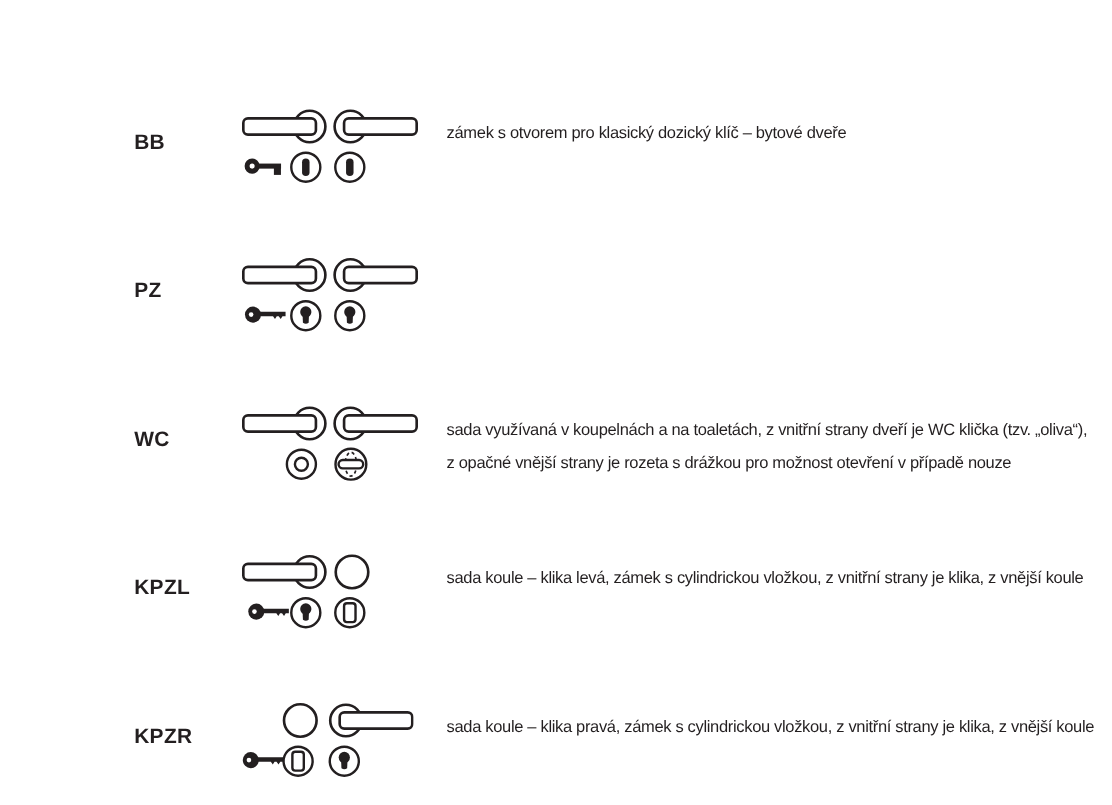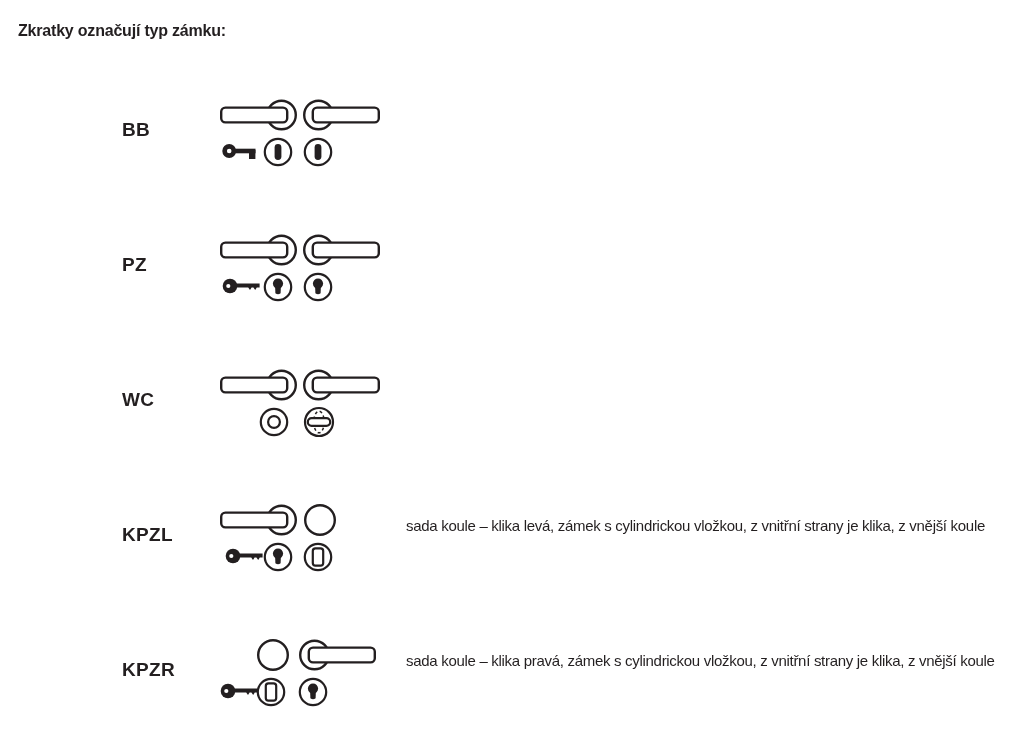--- a/index.html
+++ b/index.html
@@ -76,41 +76,43 @@
     </symbol>
     <symbol id="ros-blind" viewBox="0 0 30 30">
       <circle cx="15" cy="15" r="13.2" fill="#ffffff" stroke="currentColor" stroke-width="2.2"></circle>
       <rect x="9.8" y="6.4" width="10.4" height="17.2" rx="2.6" fill="#ffffff" stroke="currentColor" stroke-width="2.2"></rect>
     </symbol>
   </defs>
 </svg>
 
 <div class="page">
 
-  <div class="title">Zkratky označují typ zámku:</div>
 
   <section class="row" style="top:98px">
     <div class="code">BB</div>
     <div class="icons">
       <svg class="ic" style="left:0;top:0" width="78" height="34">
           <use href="#handle-l"></use>
         </svg>
       <svg class="ic" style="left:82px;top:0" width="78" height="34">
           <use href="#handle-r"></use>
         </svg>
       <svg class="ic" style="left:2px;top:41px" width="40" height="24">
           <use href="#key-classic"></use>
         </svg>
       <svg class="ic" style="left:43px;top:39px" width="30" height="30">
           <use href="#ros-bb"></use>
         </svg>
       <svg class="ic" style="left:83px;top:39px" width="30" height="30">
           <use href="#ros-bb"></use>
         </svg>
     </div>
+    <div class="desc">
+      <div>zámek s otvorem pro klasický dozický klíč – bytové dveře</div>
+    </div>
   </section>
 
   <section class="row" style="top:233px">
     <div class="code">PZ</div>
     <div class="icons">
       <svg class="ic" style="left:0;top:0" width="78" height="34">
           <use href="#handle-l"></use>
         </svg>
       <svg class="ic" style="left:82px;top:0" width="78" height="34">
           <use href="#handle-r"></use>
@@ -136,20 +138,24 @@
       <svg class="ic" style="left:82px;top:0" width="78" height="34">
           <use href="#handle-r"></use>
         </svg>
       <svg class="ic" style="left:39px;top:39px" width="30" height="30">
           <use href="#ros-groove"></use>
         </svg>
       <svg class="ic" style="left:83px;top:38px" width="32" height="32">
           <use href="#ros-oliva"></use>
         </svg>
     </div>
+    <div class="desc">
+      <div>sada využívaná v koupelnách a na toaletách, z vnitřní strany dveří je WC klička (tzv. „oliva“),</div>
+      <div>z opačné vnější strany je rozeta s drážkou pro možnost otevření v případě nouze</div>
+    </div>
   </section>
 
   <section class="row" style="top:638px">
     <div class="code">KPZR</div>
     <div class="icons">
       <svg class="ic" style="left:36px;top:0" width="34" height="34">
           <use href="#knob"></use>
         </svg>
       <svg class="ic" style="left:78px;top:0" width="78" height="34">
           <use href="#handle-r"></use>

